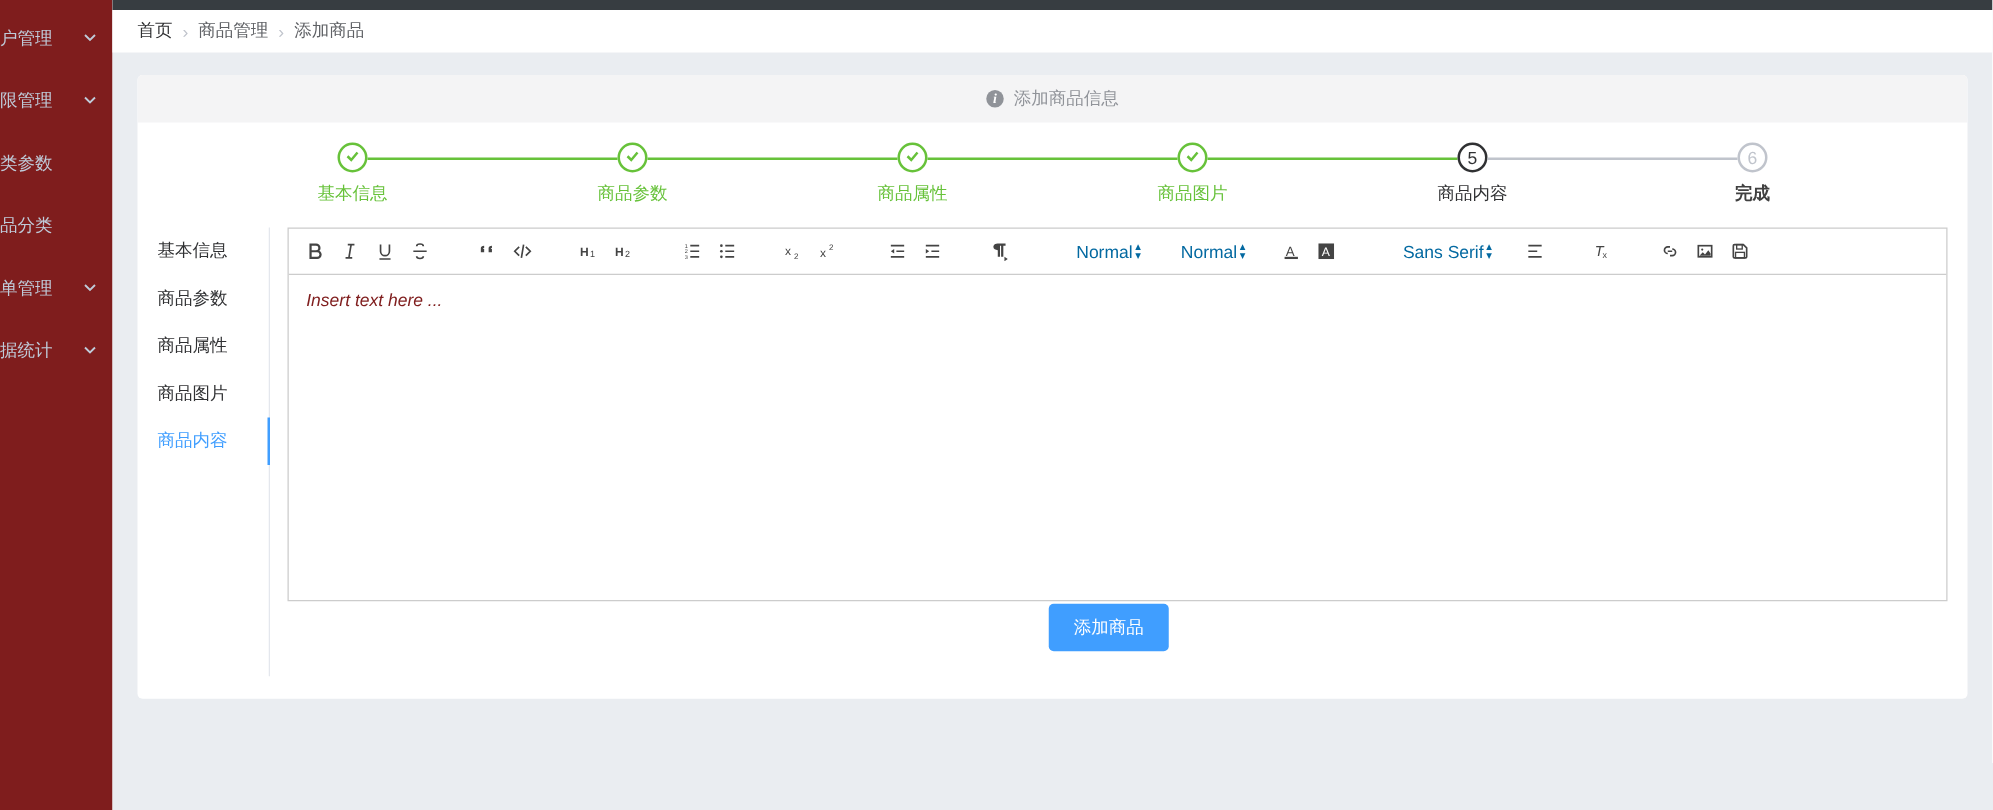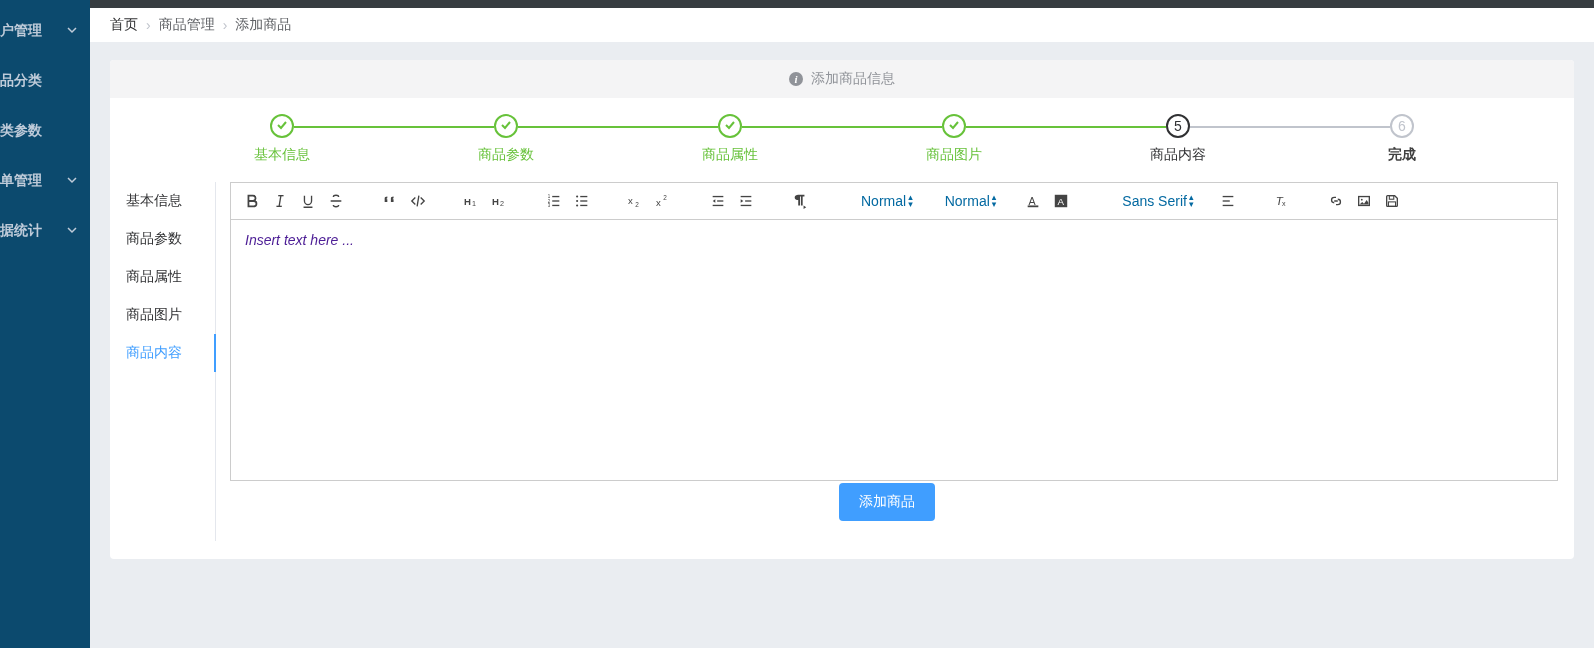--- a/index.html
+++ b/index.html
@@ -1,18 +1,18 @@
 <!DOCTYPE html>
 <html><head>
 <meta charset="utf-8">
 <style>
 * { margin:0; padding:0; box-sizing:border-box; }
 body { font-family:"Helvetica Neue",Arial,"PingFang SC","Microsoft YaHei",sans-serif; font-size:14px; color:#606266; background:#fff; }
 .layout { display:flex; height:648px; width:1594px; overflow:hidden; }
-.sidebar { width:90px; background:#0c4a6e; flex-shrink:0; padding-top:6px;font-weight:bold; }
+.sidebar { width:90px; background:#7f1d1d; flex-shrink:0; padding-top:6px; }
 .sidebar-item { display:flex; align-items:center; justify-content:space-between; padding:16px 12px 16px 0; color:#bfcbd9; cursor:pointer; height:50px; }
 .sidebar-item.active { color:#409eff; }
 .sidebar-item .txt { flex:1; text-align:left; white-space:nowrap; overflow:hidden; }
 .sidebar-item .chev svg { width:12px; height:12px; }
 .main { flex:1; background:#eaedf1; display:flex; flex-direction:column; }
 .topbar { height:8px; background:#373d41; }
 .bread { background:#fff; padding:8px 20px; color:#606266; display:flex; align-items:center; gap:8px; }
 .bread .sep { color:#c0c4cc; }
 .bread .first { color:#303133; font-weight:500; cursor:pointer; }
 .card { background:#fff; margin:18px 20px; border-radius:4px; padding:0; }
@@ -39,40 +39,46 @@
 .tab.active { color:#409eff; }
 .tab.active::after { content:""; position:absolute; right:-1px; top:0; bottom:0; width:2px; background:#409eff; }
 .editor-wrap { flex:1; margin-left:14px; border:1px solid #ccc; display:flex; flex-direction:column; }
 .toolbar { border-bottom:1px solid #ccc; padding:6px 8px; display:flex; align-items:center; gap:2px; flex-wrap:nowrap; }
 .tb-btn { width:26px; height:24px; display:flex; align-items:center; justify-content:center; cursor:pointer; color:#444; }
 .tb-btn svg { width:16px; height:16px; }
 .tb-sep { width:24px; }
 .tb-picker { display:flex; align-items:center; gap:2px; cursor:pointer; color:#0369a1; padding:0 4px; height:24px; }
 .tb-picker .arrows { font-size:9px; line-height:7px; display:flex; flex-direction:column; }
 .editor-body { flex:1; padding:12px 14px; min-height:260px; }
-.editor-body .ph { color:#4c1d95; font-style:italic; }
+.editor-body .ph { color:#7f1d1d; font-style:italic; }
 .submit-row { text-align:center; padding:2px 0 20px; }
 .btn-primary { background:#409eff; color:#fff; border:none; border-radius:4px; padding:10px 20px; font-size:14px; cursor:pointer; }
 </style>
 </head>
 <body>
 
 <div class="layout">
   <div class="sidebar">
       <div class="sidebar-item">
         <span class="txt">户管理</span>
         <span class="chev"><svg viewBox="0 0 12 12">
             <path fill="none" stroke="currentColor" stroke-width="1.5" d="M2 4l4 4 4-4"></path>
           </svg></span>
       </div>
       <div class="sidebar-item">
+        <span class="txt">限管理</span>
+        <span class="chev"><svg viewBox="0 0 12 12">
+            <path fill="none" stroke="currentColor" stroke-width="1.5" d="M2 4l4 4 4-4"></path>
+          </svg></span>
+      </div>
+      <div class="sidebar-item">
+        <span class="txt">类参数</span>
+      </div>
+      <div class="sidebar-item">
         <span class="txt">品分类</span>
-      </div>
-      <div class="sidebar-item">
-        <span class="txt">类参数</span>
       </div>
       <div class="sidebar-item">
         <span class="txt">单管理</span>
         <span class="chev"><svg viewBox="0 0 12 12">
             <path fill="none" stroke="currentColor" stroke-width="1.5" d="M2 4l4 4 4-4"></path>
           </svg></span>
       </div>
       <div class="sidebar-item">
         <span class="txt">据统计</span>
         <span class="chev"><svg viewBox="0 0 12 12">

